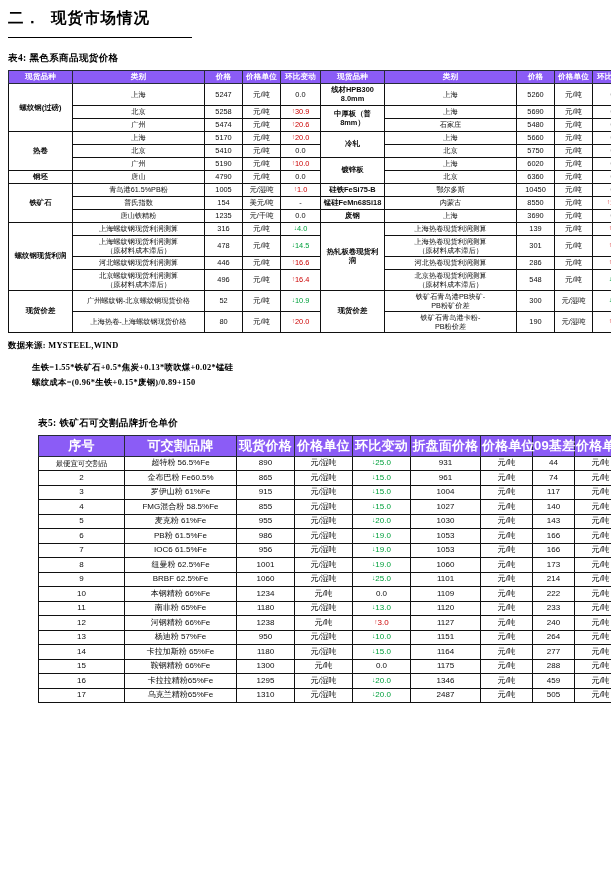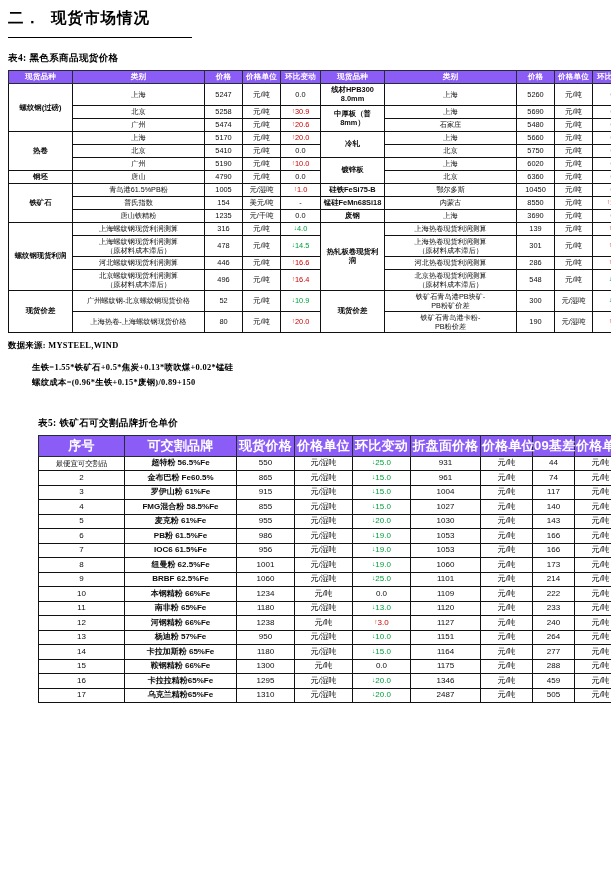--- a/index.html
+++ b/index.html
@@ -123,21 +123,21 @@
   #table-iron-ore-brands col.c-brand { width: 112px; }
   #table-iron-ore-brands col.c-sp    { width: 58px; }
   #table-iron-ore-brands col.c-u1    { width: 58px; }
   #table-iron-ore-brands col.c-chg   { width: 58px; }
   #table-iron-ore-brands col.c-fp    { width: 70px; }
   #table-iron-ore-brands col.c-u2    { width: 52px; }
   #table-iron-ore-brands col.c-bs    { width: 42px; }
   #table-iron-ore-brands col.c-u3    { width: 52px; }
   #table-iron-ore-brands td { height: 14.5px; font-size: 8px; }
   #table-iron-ore-brands th { height: 14px; font-size: 13px; }
-  #table-iron-ore-brands td.brand { font-weight: bold; font-size: 8px; }
+  #table-iron-ore-brands td.brand { font-weight: normal; font-size: 8px; }
   #table-iron-ore-brands td.no { font-size: 8px; }
   #table-iron-ore-brands td.no.cheapest { font-size: 7.4px; font-weight: normal; }
 </style>
 </head>
 <body>
 
 <div class="page">
 
   <div class="section-heading">
     <span class="num">二．</span><span>现货市场情况</span>
@@ -383,21 +383,21 @@
         <th>折盘面价格</th>
         <th>价格单位</th>
         <th>09基差</th>
         <th>价格单位</th>
       </tr>
     </thead>
     <tbody id="t5-body">
         <tr>
           <td class="no cheapest">最便宜可交割品</td>
           <td class="brand">超特粉 56.5%Fe</td>
-          <td>550</td>
+          <td>890</td>
           <td>元/湿吨</td>
           <td><span class="down"><span class="arrow">↓</span>25.0</span></td>
           <td>931</td>
           <td>元/吨</td>
           <td>44</td>
           <td>元/吨</td>
         </tr>
         <tr>
           <td class="no">2</td>
           <td class="brand">金布巴粉 Fe60.5%</td>

